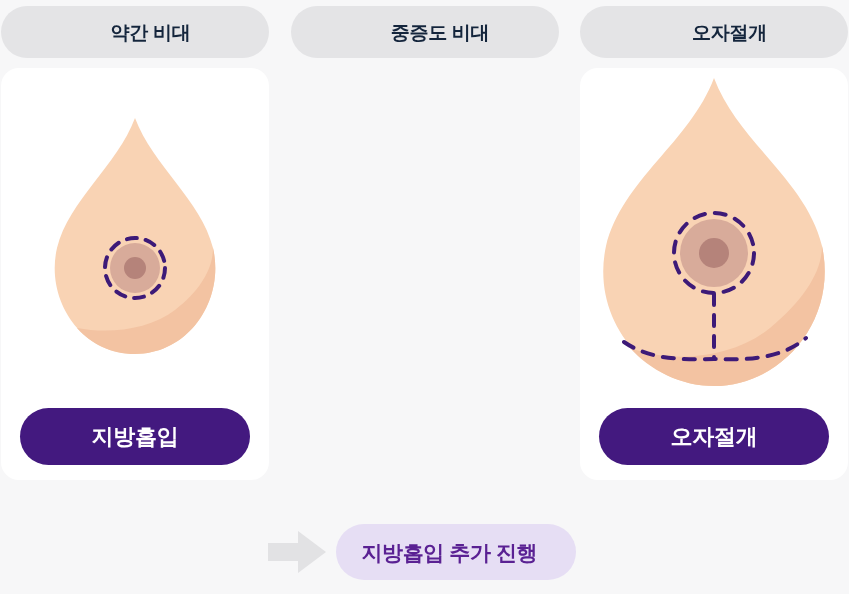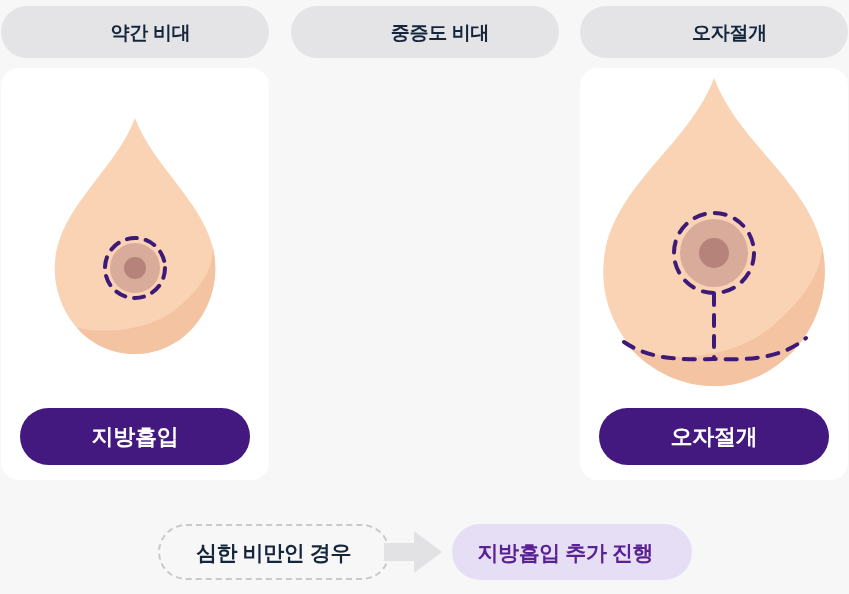--- a/index.html
+++ b/index.html
@@ -204,23 +204,20 @@
       </svg>
     </div>
     <button class="action-btn">
       <span class="action-btn-label">오자절개</span>
     </button>
   </div>
 
 </div>
 
 <div class="footer-row">
-  <div class="dashed-pill">
-    <span class="dashed-pill-label">심한 비만인 경우</span>
-  </div>
   <div class="arrow-icon">
     <svg width="58" height="44" viewBox="0 0 58 44" xmlns="http://www.w3.org/2000/svg">
       <path d="M0 13 L30 13 L30 1 L58 22 L30 43 L30 31 L0 31 Z" fill="#e2e2e4"></path>
     </svg>
   </div>
   <div class="lavender-pill">
     <span class="lavender-pill-label">지방흡입 추가 진행</span>
   </div>
 </div>
 

